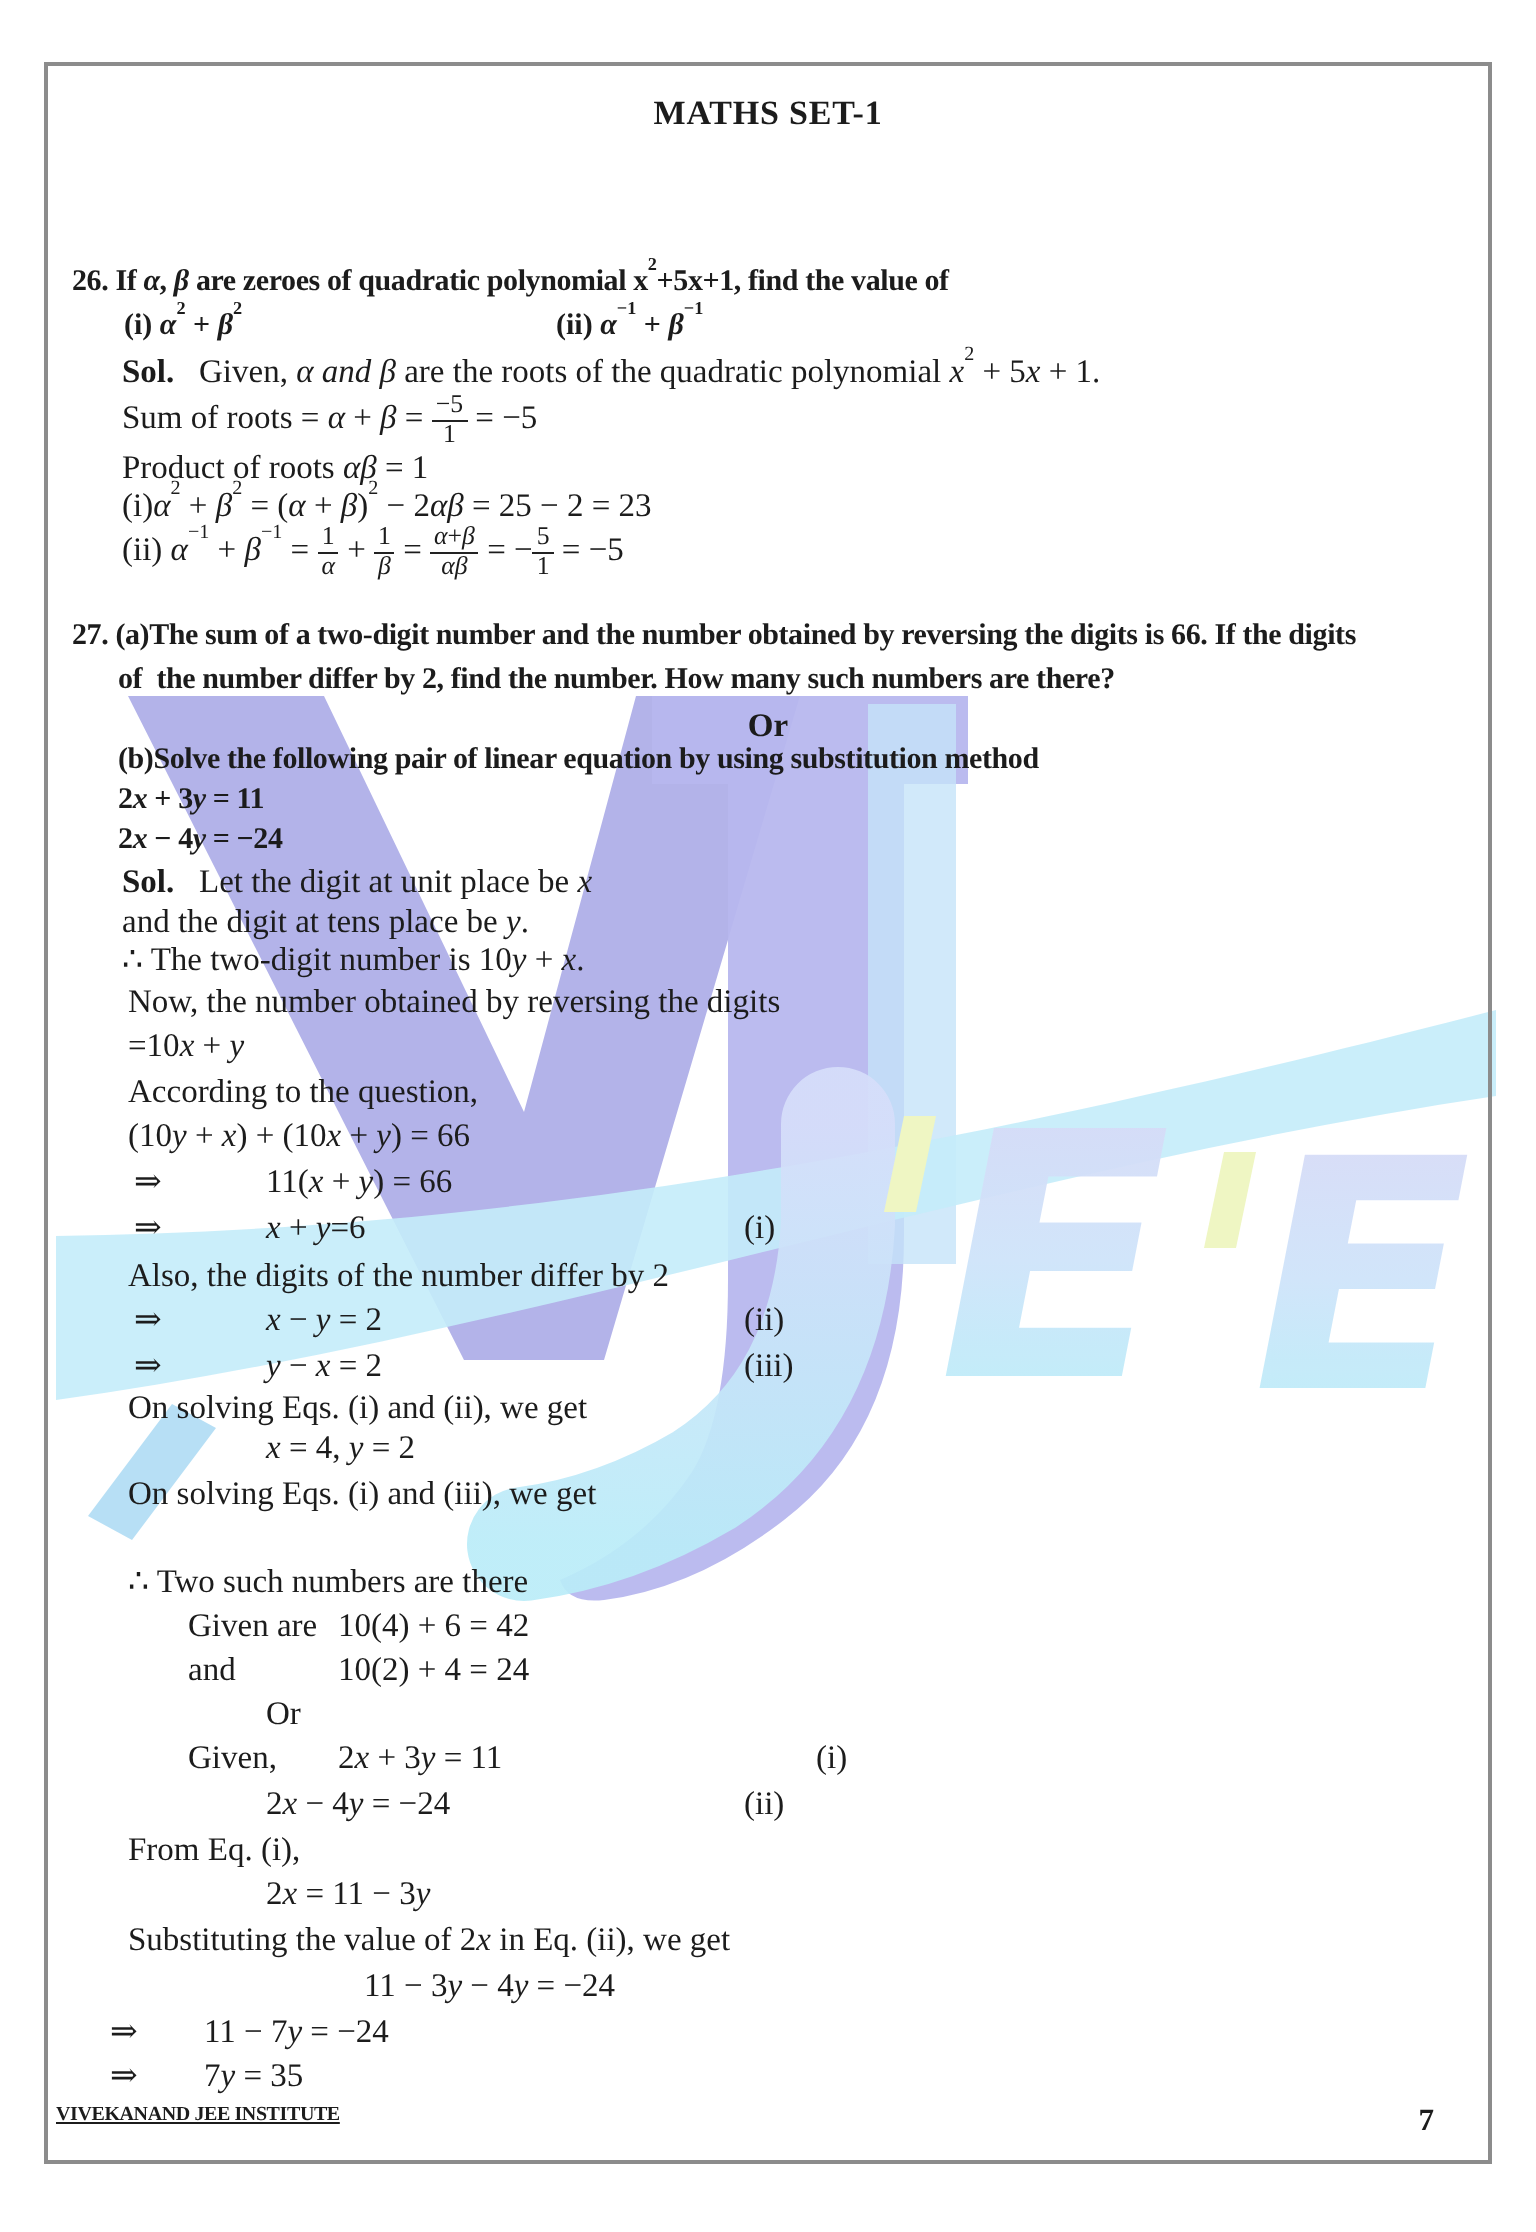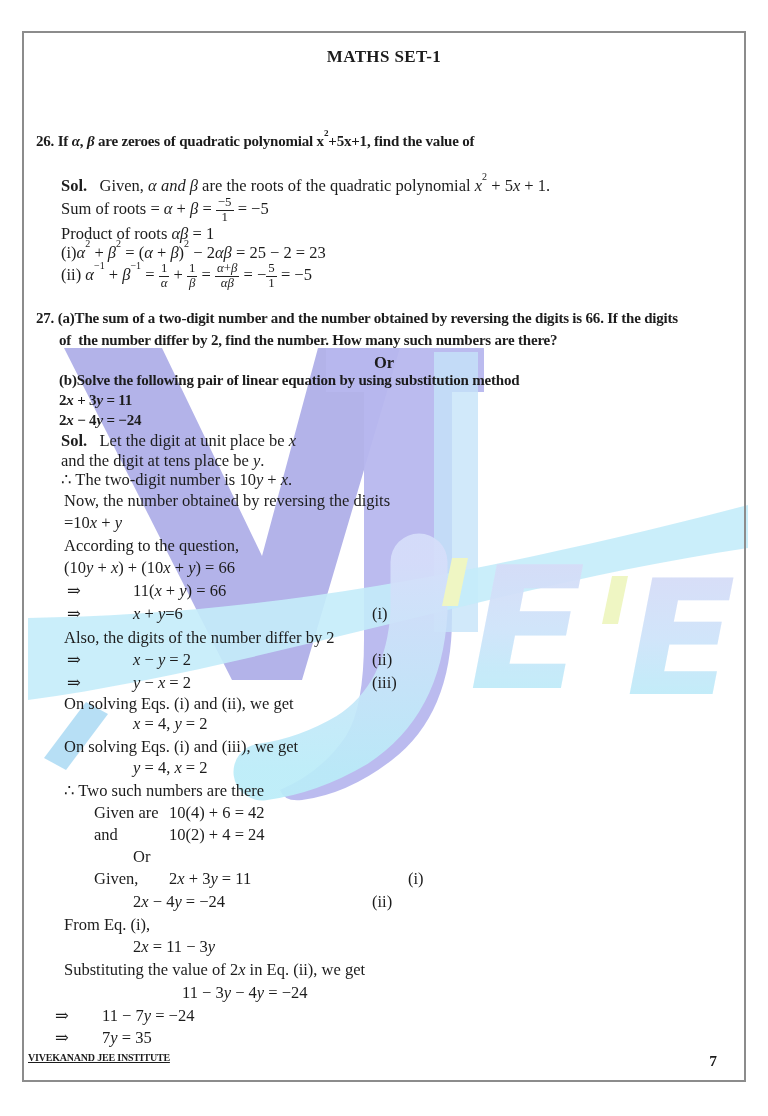--- a/index.html
+++ b/index.html
@@ -71,20 +71,24 @@
   </svg>
 
   <div class="frame">
     <div class="doc-title">MATHS SET-1</div>
     <span class="inst">VIVEKANAND JEE INSTITUTE</span>
     <span class="pageno">7</span>
   </div>
 
   <div class="content" id="content">
       <div class="l q0" style="top: 133px;">26. If <i>α</i>, <i>β</i> are zeroes of quadratic polynomial x<sup>2</sup>+5x+1, find the value of</div>
+      <div class="l two" style="top: 155px;">
+        <span class="ca">(i) <i>α</i><sup>2</sup> + <i>β</i><sup>2</sup></span>
+        <span class="cb">(ii) <i>α</i><sup>−1</sup> + <i>β</i><sup>−1</sup></span>
+      </div>
       <div class="l p1" style="top: 176px;"><b>Sol.</b>&nbsp;&nbsp;&nbsp;Given, <i>α and β</i> are the roots of the quadratic polynomial <i>x</i><sup>2</sup> + 5<i>x</i> + 1.</div>
       <div class="l p1" style="top: 196px;">Sum of roots = <i>α</i> + <i>β</i> = <span class="fr"><span class="n">−5</span><span class="d">1</span></span> = −5</div>
       <div class="l p1" style="top: 224px;">Product of roots <i>αβ</i> = 1</div>
       <div class="l p1" style="top: 243px;">(i)<i>α</i><sup>2</sup> + <i>β</i><sup>2</sup> = (<i>α</i> + <i>β</i>)<sup>2</sup> − 2<i>αβ</i> = 25 − 2 = 23</div>
       <div class="l p1" style="top: 262px;">(ii) <i>α</i><sup>−1</sup> + <i>β</i><sup>−1</sup> = <span class="fr"><span class="n">1</span><span class="d"><i>α</i></span></span> + <span class="fr"><span class="n">1</span><span class="d"><i>β</i></span></span> = <span class="fr"><span class="n"><i>α</i>+<i>β</i></span><span class="d"><i>αβ</i></span></span> = −<span class="fr"><span class="n">5</span><span class="d">1</span></span> = −5</div>
       <div class="l q0" style="top: 310px;">27. (a)The sum of a two-digit number and the number obtained by reversing the digits is 66. If the digits</div>
       <div class="l q1" style="top: 332px;">of &nbsp;the number differ by 2, find the number. How many such numbers are there?</div>
       <div class="l c" style="top: 353px;">Or</div>
       <div class="l q1" style="top: 372px;">(b)Solve the following pair of linear equation by using substitution method</div>
       <div class="l q1" style="top: 392px;">2<i>x</i> + 3<i>y</i> = 11</div>
@@ -114,23 +118,20 @@
       <div class="l ar" style="top: 673px;">
         <span class="arr">⇒</span>
         <span class="eqc"><i>y</i> − <i>x</i> = 2</span>
         <span class="tag">(iii)</span>
       </div>
       <div class="l p2" style="top: 694px;">On solving Eqs. (i) and (ii), we get</div>
       <div class="l eq" style="top: 714px;">
         <span class="eqc"><i>x</i> = 4, <i>y</i> = 2</span>
       </div>
       <div class="l p2" style="top: 737px;">On solving Eqs. (i) and (iii), we get</div>
-      <div class="l eq" style="top: 758px;">
-        <span class="eqc"><i>y</i> = 4, <i>x</i> = 2</span>
-      </div>
       <div class="l p2" style="top: 781px;">∴ Two such numbers are there</div>
       <div class="l lab" style="top: 803px;">
         <span class="lab">Given are</span>
         <span class="eqc">10(4) + 6 = 42</span>
       </div>
       <div class="l lab" style="top: 825px;">
         <span class="lab">and</span>
         <span class="eqc">10(2) + 4 = 24</span>
       </div>
       <div class="l eq" style="top: 847px;">

